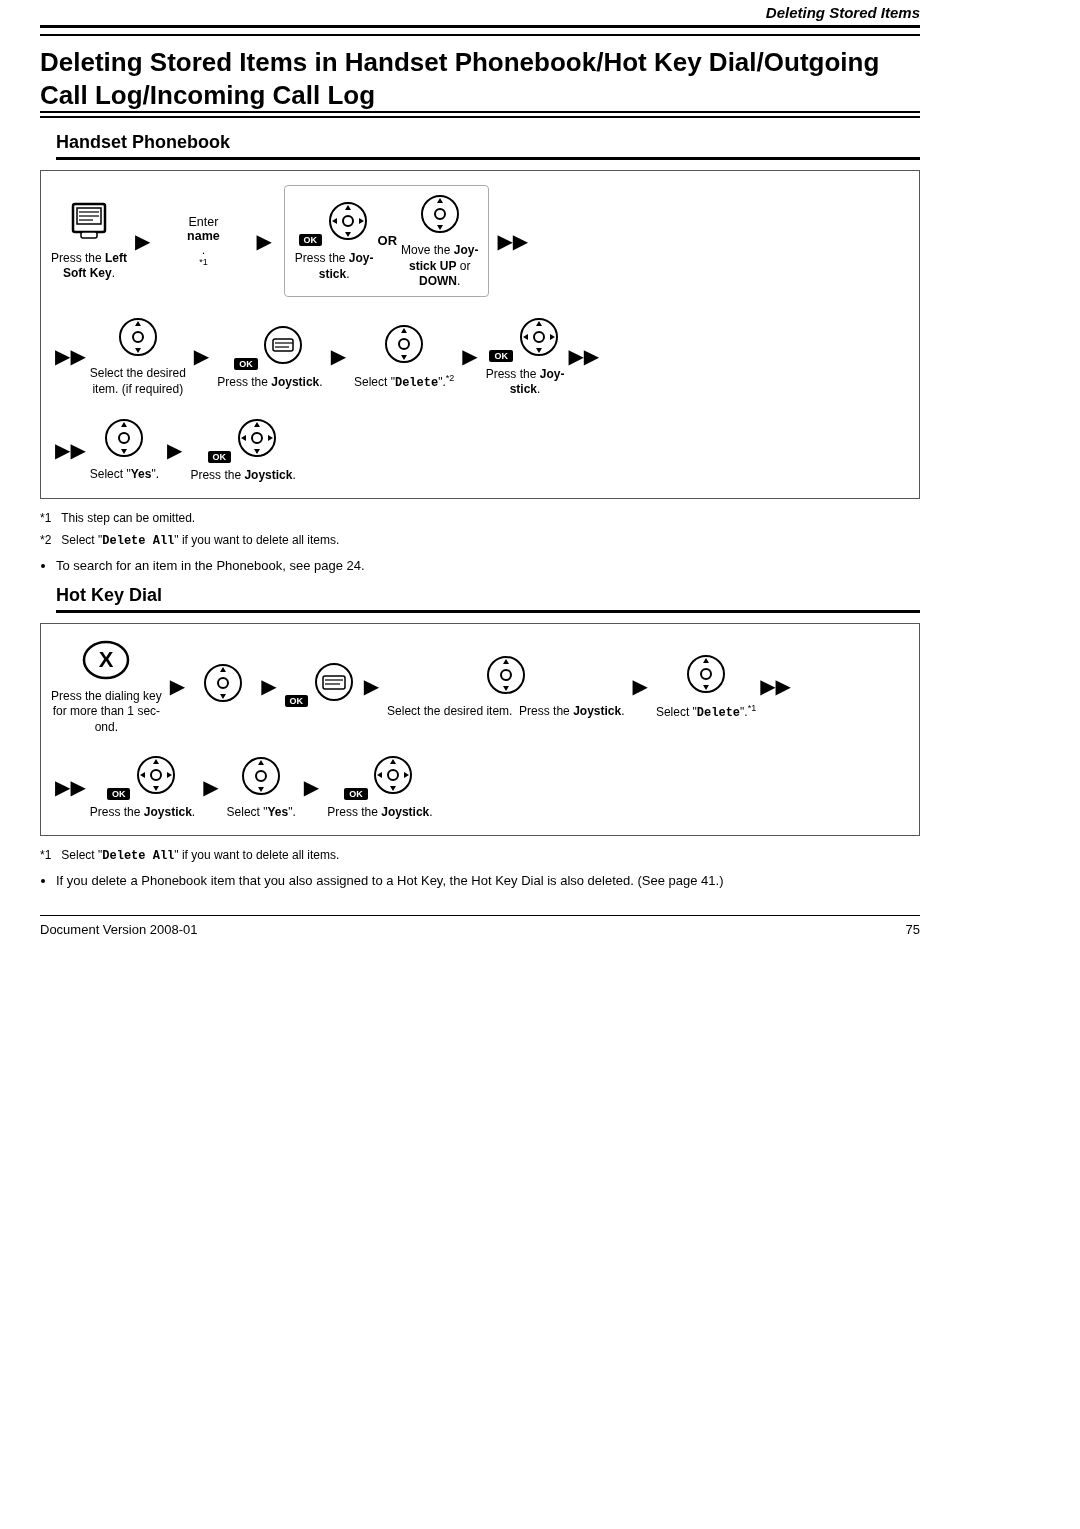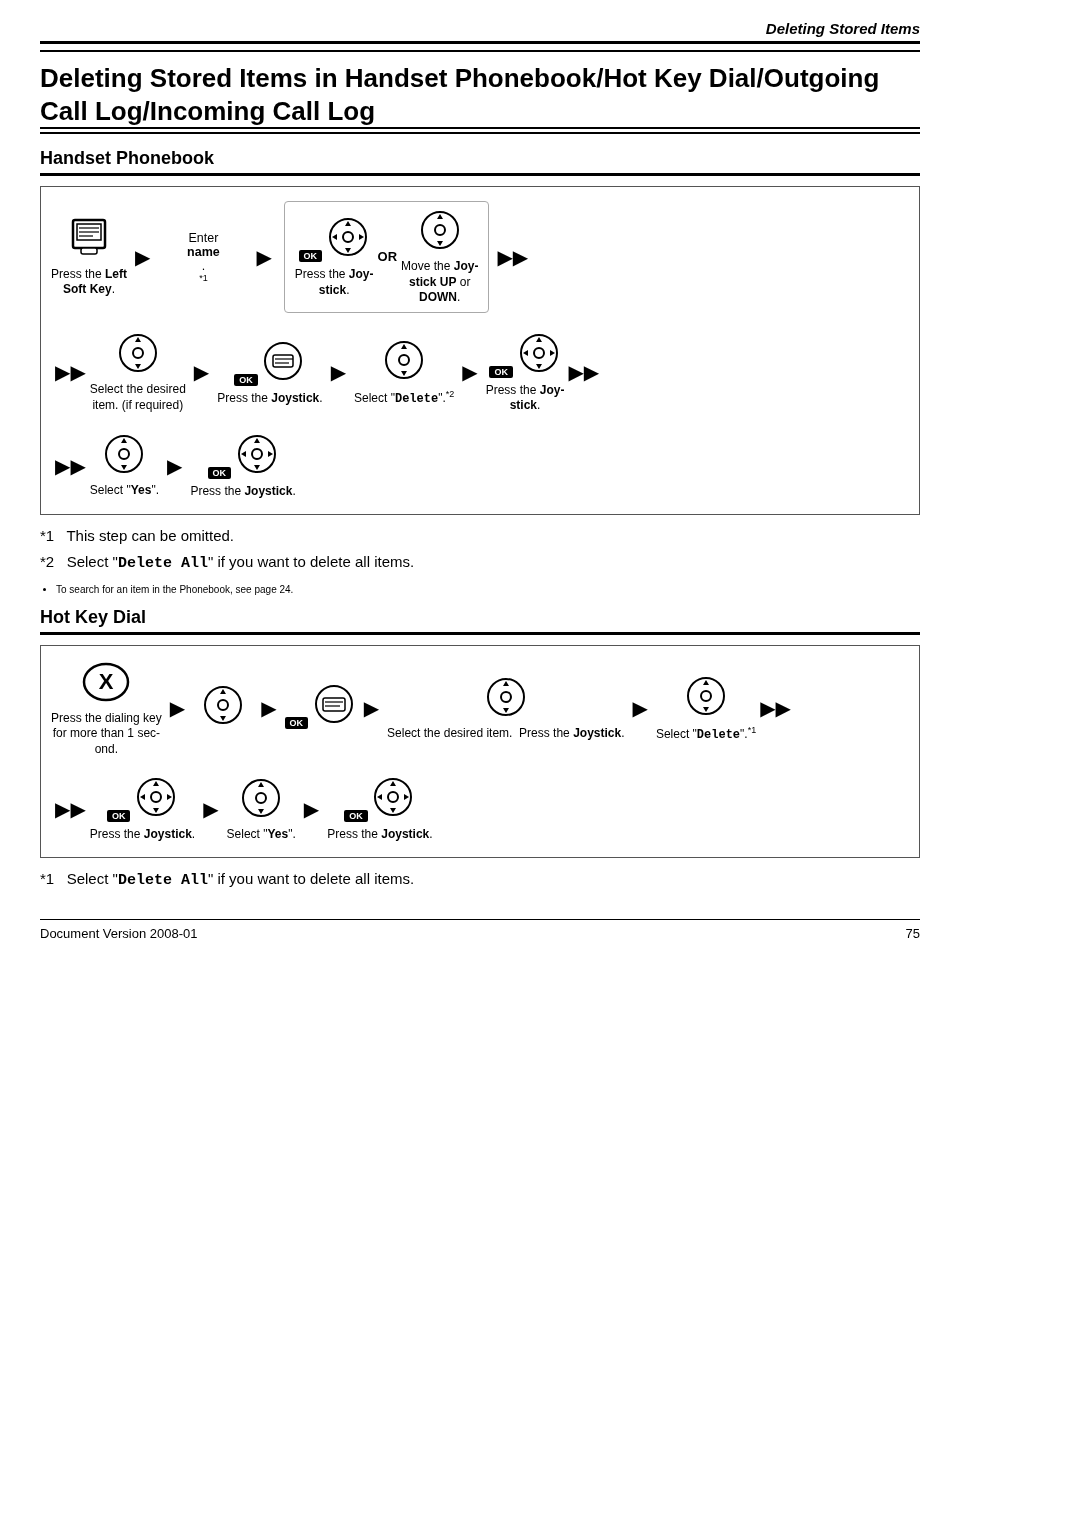--- a/index.html
+++ b/index.html
@@ -8,21 +8,21 @@
       font-size: 13px;
       background: #fff;
       color: #000;
       width: 1080px;
       min-height: 1529px;
       padding: 0;
     }
     .page {
       width: 960px;
       min-height: 1529px;
-      padding: 20px 40px 20px 40px;
+      padding: 4px 40px 20px 40px;
       position: relative;
     }
     .top-header {
       text-align: right;
       font-style: italic;
       font-weight: bold;
       font-size: 15px;
       padding-bottom: 4px;
       border-bottom: 3px solid #000;
       margin-bottom: 6px;
@@ -31,20 +31,21 @@
       font-size: 26px;
       font-weight: bold;
       line-height: 1.25;
     }
     .section-title {
       font-size: 18px;
       font-weight: bold;
       border-bottom: 3px solid #000;
       padding-bottom: 4px;
       margin-bottom: 10px;
+      margin-left: 16px;
     }
     .diagram-box {
       border: 1.5px solid #555;
       padding: 14px 10px 14px 10px;
       margin-bottom: 10px;
     }
     .flow-row {
       display: flex;
       align-items: center;
       margin-bottom: 18px;
@@ -74,27 +75,27 @@
       font-size: 20px;
       margin: 0 4px;
       color: #000;
       flex-shrink: 0;
     }
     .icon-wrap {
       position: relative;
       display: inline-block;
     }
     .notes {
-      font-size: 15px;
+      font-size: 12px;
       margin-bottom: 8px;
       line-height: 1.5;
     }
     .notes p { margin-bottom: 4px; }
     .bullet-notes {
-      font-size: 10px;
+      font-size: 13px;
       margin-bottom: 12px;
       padding-left: 16px;
     }
     .bullet-notes li { margin-bottom: 2px; }
     code, .mono {
       font-family: 'Courier New', monospace;
       font-weight: bold;
     }
     .footer-line {
       border-top: 1.5px solid #000;
@@ -444,19 +445,22 @@
         </div>
         <div class="label">Press the <strong>Joystick</strong>.</div>
       </div>
     </div>
 
   </div>
 
   <div class="notes">
     <p>*1 &nbsp; Select "<code>Delete All</code>" if you want to delete all items.</p>
   </div>
+  <ul class="bullet-notes">
+    <li>If you delete a Phonebook item that you also assigned to a Hot Key, the Hot Key Dial is also deleted. (See page 41.)</li>
+  </ul>
 
   <div class="footer-line">
     <span>Document Version 2008-01</span>
     <span>75</span>
   </div>
 
 </div>
 
 </body></html>

